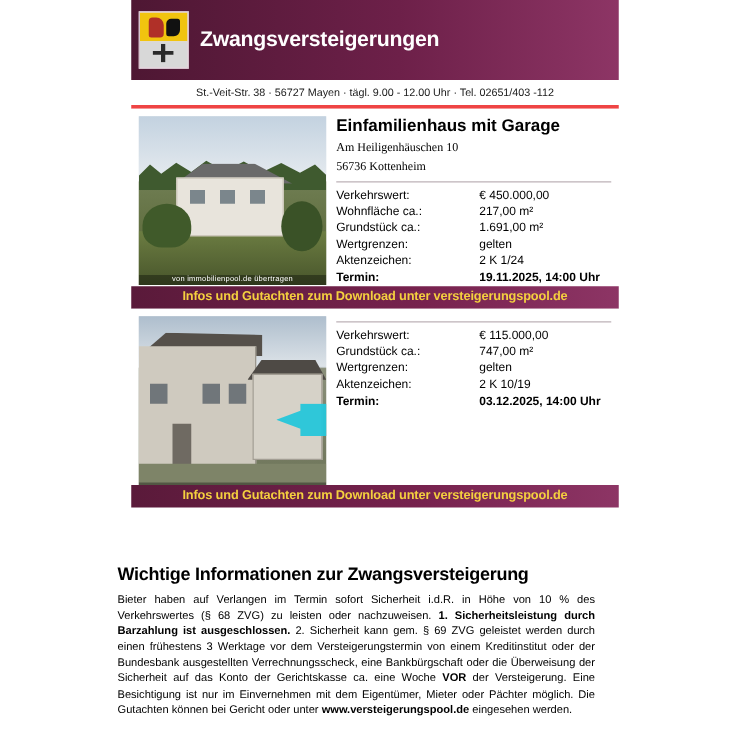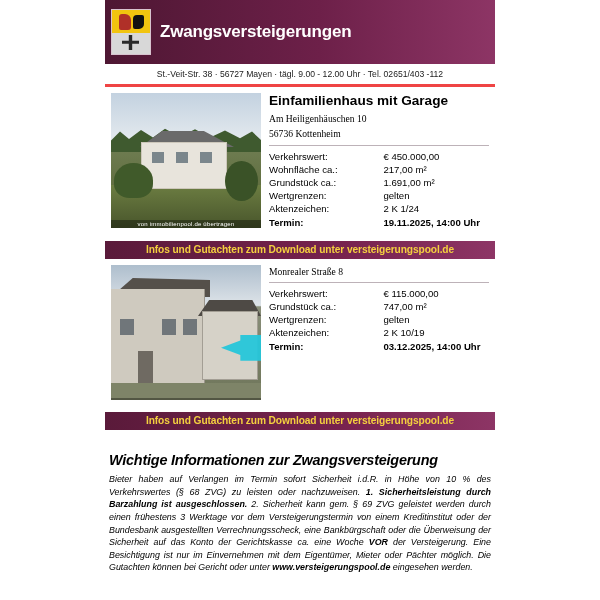--- a/index.html
+++ b/index.html
@@ -73,21 +73,21 @@
     border-bottom:3px solid #ef4444;
     padding:5px 6px 5px 6px;
     font-size:8.6px;
     text-align:center;
     color:#1a1a1a;
     background:#fff;
   }
   
   .listing{
     display:flex;
-    padding:6px 6px 12px 6px;
+    padding:6px 6px 0 6px;
     background:#fff;
     justify-content:flex-end;
   }
   .photo{
     width:150px;flex:0 0 150px;
     height:135px;
     position:relative;
     overflow:hidden;
     margin-right:8px;
   }
@@ -149,24 +149,23 @@
     background:linear-gradient(90deg,#5a1a3a 0%,#77224e 60%,#8d3565 100%);
     color:#f4d03f;
     font-weight:bold;
     font-size:10.2px;
     text-align:center;
     padding:3px 0 4px 0;
     letter-spacing:-0.1px;
   }
   
   .info{
-    position:absolute;left:105px;top:452px;width:390px;
+    position:absolute;left:90px;top:452px;width:390px;
     padding:0 4px;
     box-sizing:border-box;
-    font-style:italic;
   }
   .info h2{
     font-size:14.4px;font-weight:bold;margin:0 0 5px 0;
     letter-spacing:-0.2px;
   }
   .info p{
     margin:0;
     font-size:8.9px;
     line-height:1.42;
     text-align:justify;
@@ -256,21 +255,20 @@
         <div class="annex"></div>
         <div class="w1"></div>
           <div class="w2"></div>
           <div class="w3"></div>
         <div class="door"></div>
         <div class="ground"></div>
         <div class="arrow"></div>
         <div class="credit"></div>
       </div>
       <div class="details">
-        <div class="obj-addr">Monrealer Straße 8</div>
         <div class="hr"></div>
         <table class="specs">
           <tbody>
               <tr>
             <td class="k">Verkehrswert:</td>
             <td>€ 115.000,00</td>
           </tr>
           <tr>
             <td class="k">Grundstück ca.:</td>
             <td>747,00 m²</td>

